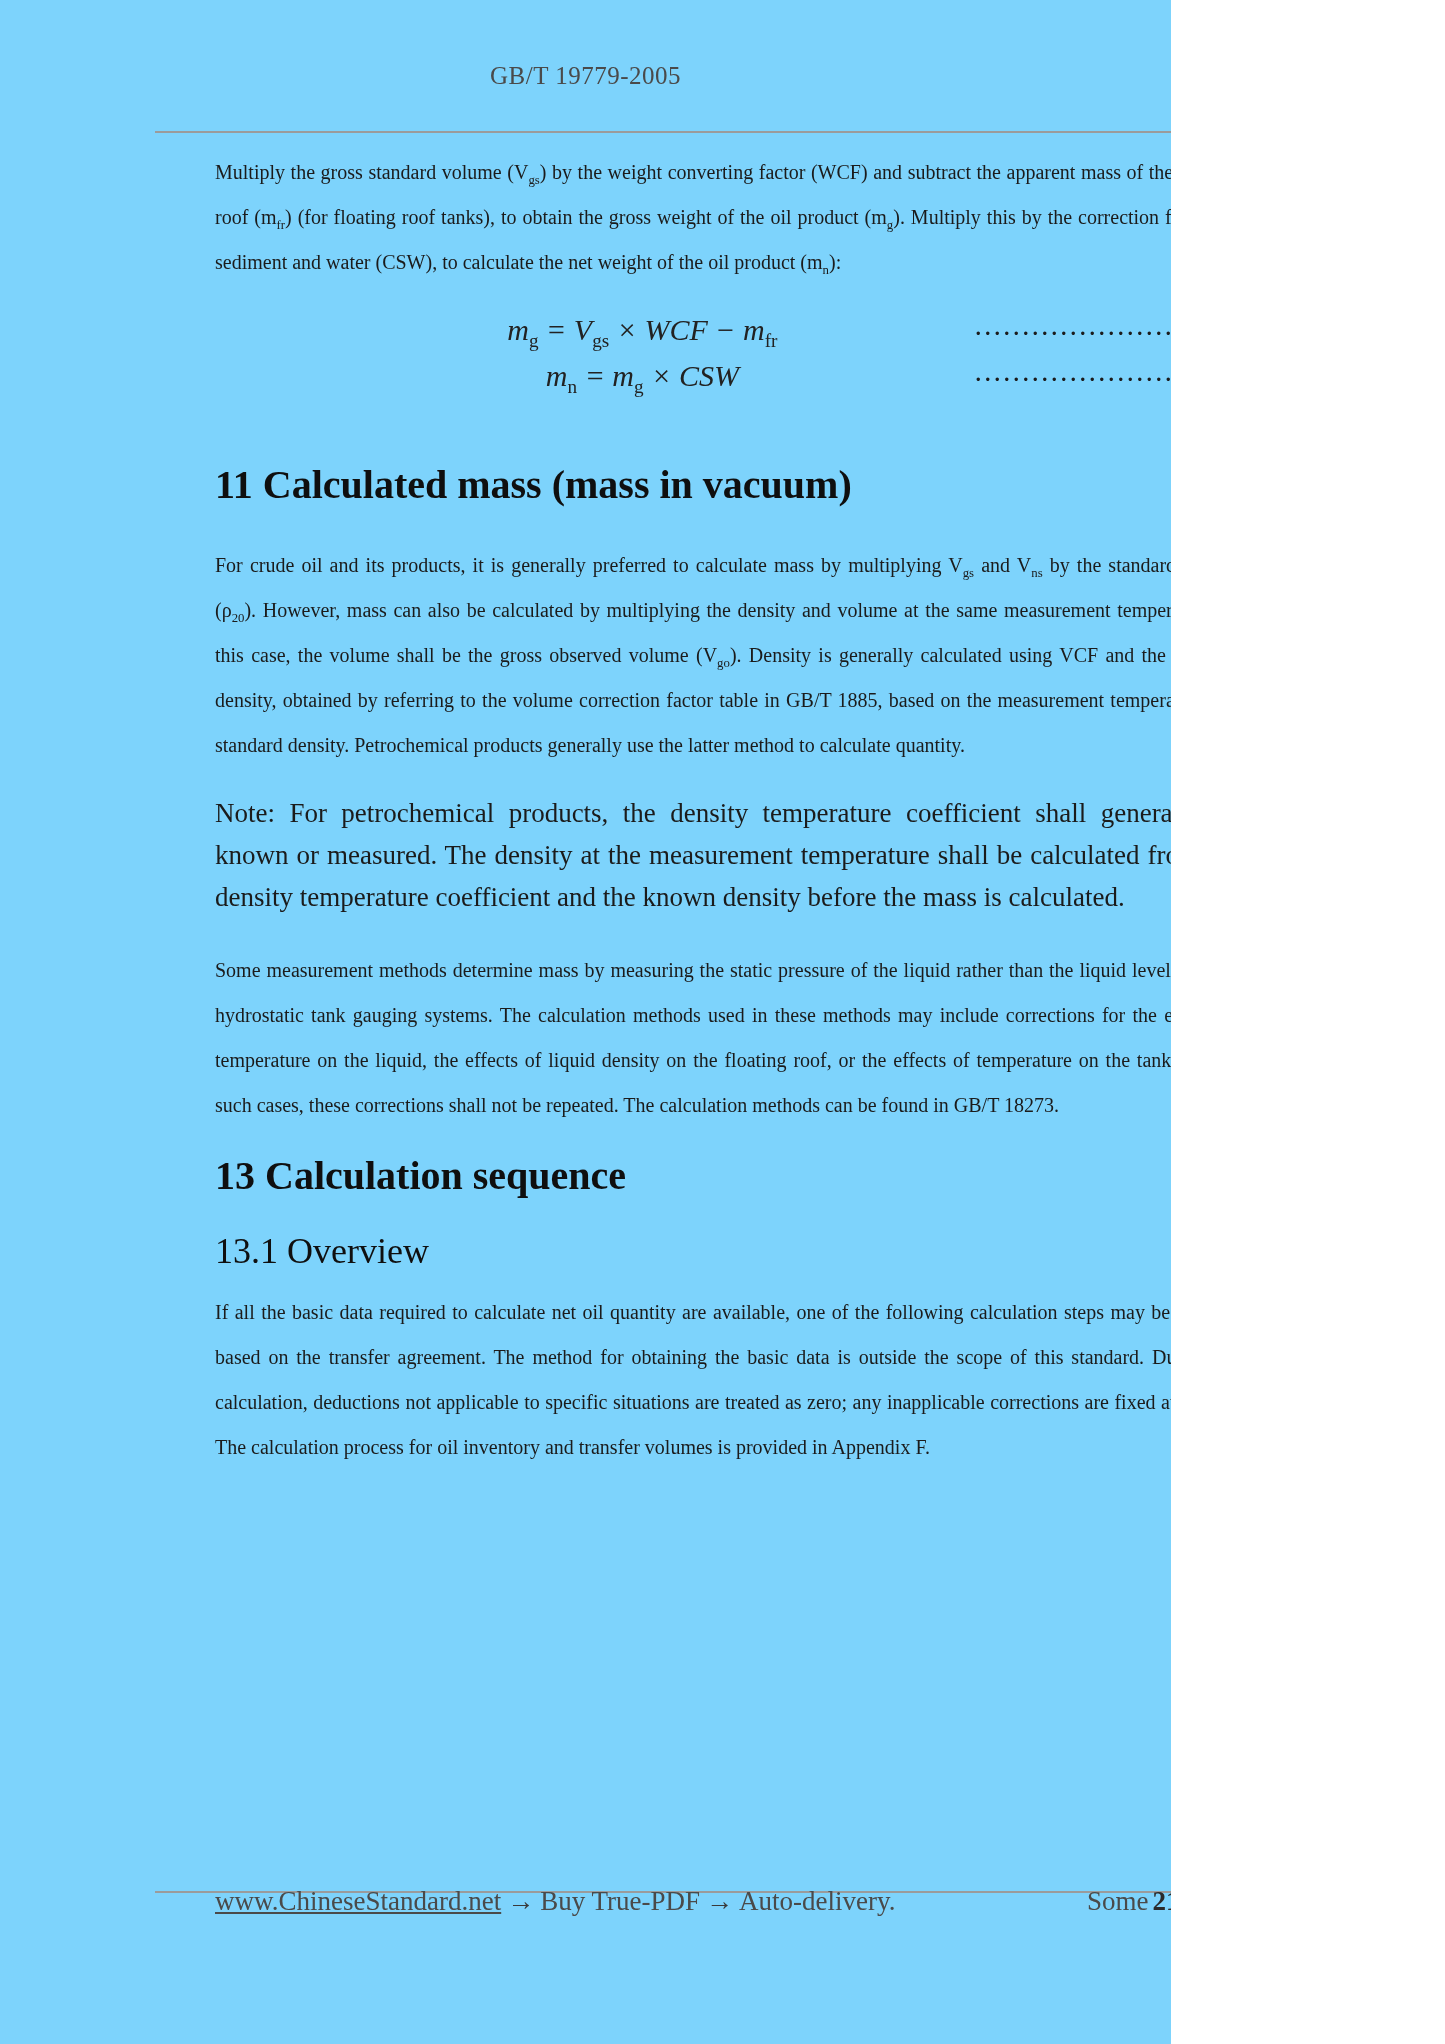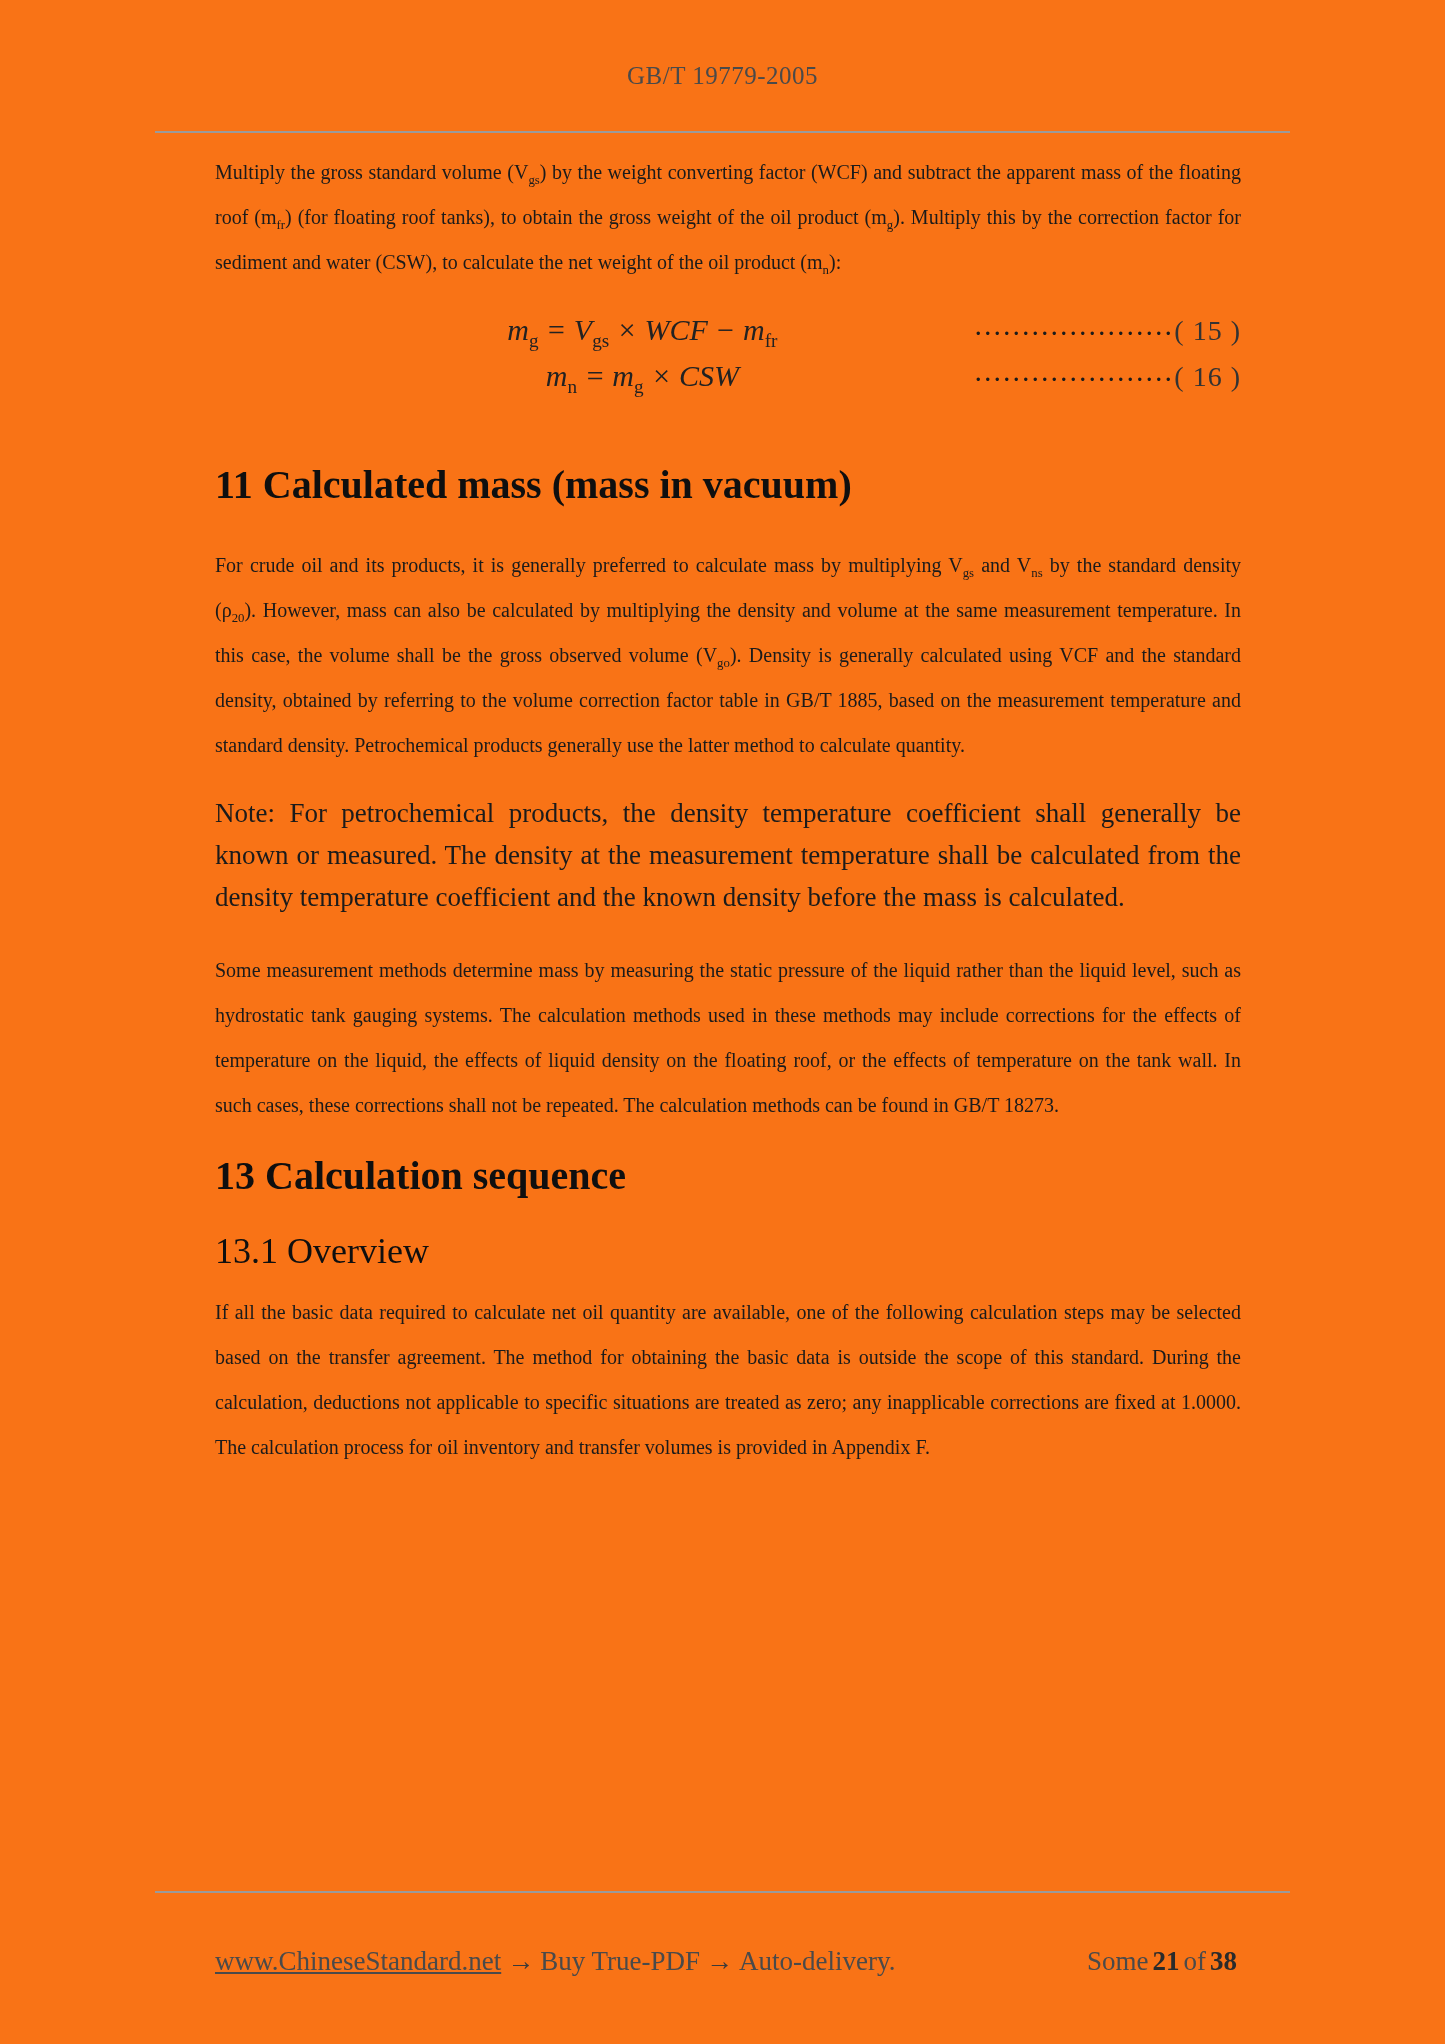--- a/index.html
+++ b/index.html
@@ -1,20 +1,20 @@
 <!DOCTYPE html>
 <html><head>
 <meta charset="utf-8">
 <style>
   html, body { margin: 0; padding: 0; background: #ffffff; }
   .page {
     position: relative;
-    width: 1445px;
+    width: 1171px;
     height: 2044px;
-    background: #f97316;
+    background: #7dd3fc;
     font-family: "Liberation Serif", serif;
     color: #1b1b1b;
     overflow: hidden;
   }
   .header-text {
     position: absolute;
     top: 62px; left: 0; right: 0;
     text-align: center;
     font-size: 25px;
     color: #4a4a4a;
@@ -84,21 +84,21 @@
     line-height: 42px;
     text-align: justify;
     margin: 12px 0 30px 0;
   }
   .mb20 { margin-bottom: 20px; }
   .mb22 { margin-bottom: 22px; }
   .mb28 { margin-bottom: 28px; }
   .mb0  { margin-bottom: 0; }
   .footer {
     position: absolute;
-    top: 1946px;
+    top: 1886px;
     left: 215px;
     width: 1026px;
     display: flex;
     justify-content: space-between;
     align-items: baseline;
     font-size: 27px;
     color: #4a4a4a;
   }
   .footer-left { white-space: nowrap; }
   .site-link { text-decoration: underline; color: #4a4a4a; cursor: pointer; }

